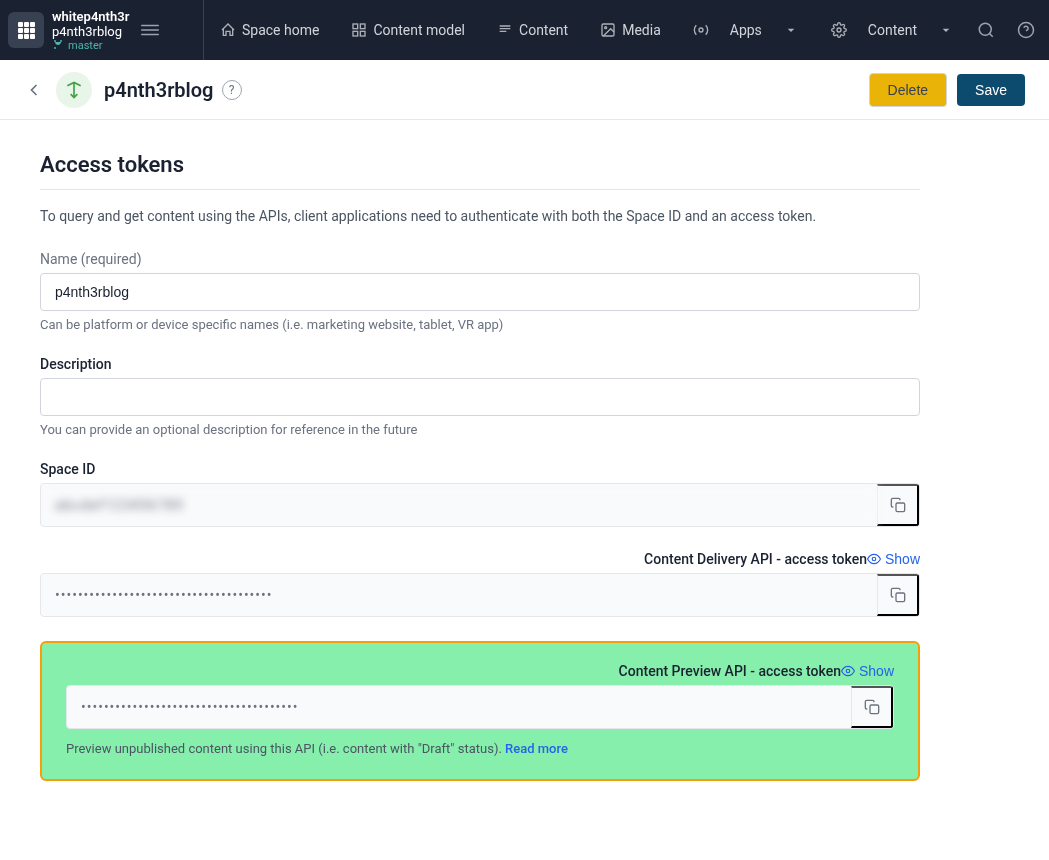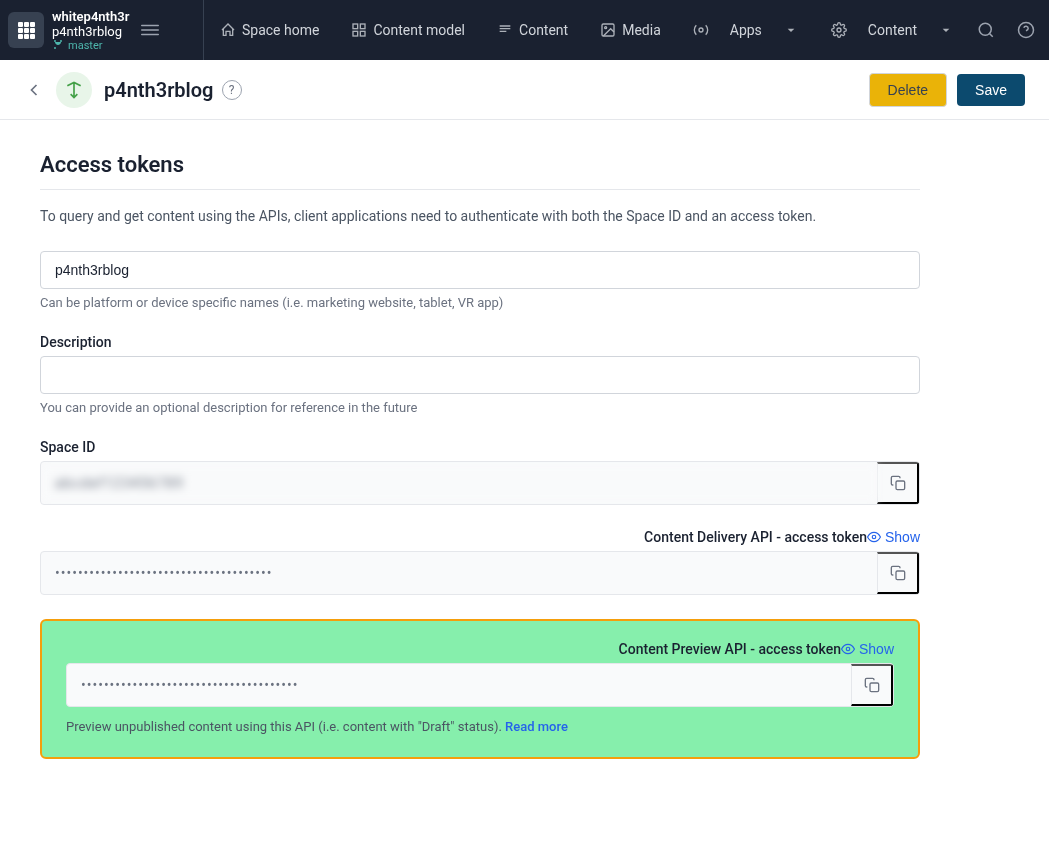--- a/index.html
+++ b/index.html
@@ -305,20 +305,24 @@
     <button class="btn-save">Save</button>
   </div>
 </header>
 
 <main class="main-content">
 
   <h2 class="section-title">Access tokens</h2>
   <p class="section-description">To query and get content using the APIs, client applications need to authenticate with both the Space ID and an access token.</p>
 
   <div class="field-group">
+    <div class="field-label">
+      <span>Name</span>
+      <span>(required)</span>
+    </div>
     <input class="field-input" type="text" value="p4nth3rblog" style="">
     <p class="field-hint">Can be platform or device specific names (i.e. marketing website, tablet, VR app)</p>
   </div>
 
   <div class="field-group">
     <div class="field-label">Description</div>
     <input class="field-input" type="text" value="" style="">
     <p class="field-hint">You can provide an optional description for reference in the future</p>
   </div>
 

